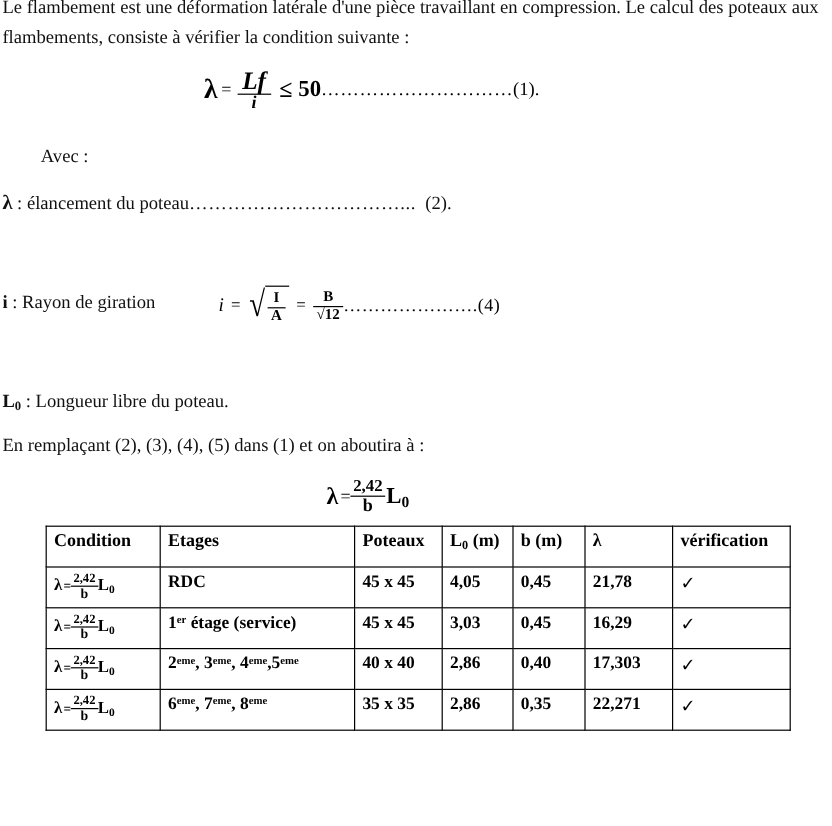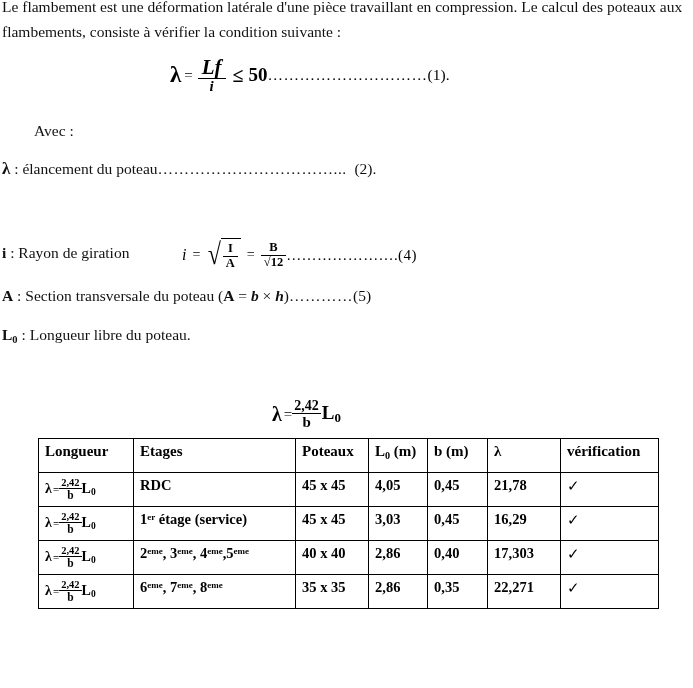--- a/index.html
+++ b/index.html
@@ -222,28 +222,26 @@
     </span>
     <span class="eqsign">=</span>
     <span class="mini-frac">
       <span class="mnum">B</span>
       <span class="mden">√12</span>
     </span>
     <span class="dotsline dots">………………….</span>
     <span class="dotsline">(4)</span>
   </div>
 
-  <div class="para p-A">
-    <b>A</b><span> : Section transversale du poteau (<b>A</b> = <b><i>b</i></b> × <b><i>h</i></b>)</span><span class="dots">…………</span><span>(5)</span>
-  </div>
 
   <div class="para p-L0">
     <b>L<sub class="s">0</sub></b><span> : Longueur libre du poteau.</span>
   </div>
 
+  <div class="para p-repl">En remplaçant (2), (3), (4), (5) dans (1) et on aboutira à :</div>
 
   <div class="eqL">
     <span class="lam">λ</span>
     <span class="eqs">=</span>
     <span class="bigfrac">
       <span class="bnum">2,42</span>
       <span class="bden">b</span>
     </span>
     <span class="L0"><span>L</span><sub class="s">0</sub></span>
   </div>
@@ -253,21 +251,21 @@
       <col style="width:95px">
       <col style="width:162px">
       <col style="width:73px">
       <col style="width:59px">
       <col style="width:60px">
       <col style="width:73px">
       <col style="width:98px">
     </colgroup>
     <thead>
       <tr>
-        <th>Longueur</th>
+        <th>Condition</th>
         <th>Etages</th>
         <th>Poteaux</th>
         <th><span>L</span><sub class="s">0</sub><span> (m)</span></th>
         <th><span>b</span><span> (m)</span></th>
         <th>λ</th>
         <th class="ctr">vérification</th>
       </tr>
     </thead>
     <tbody>
         <tr>

